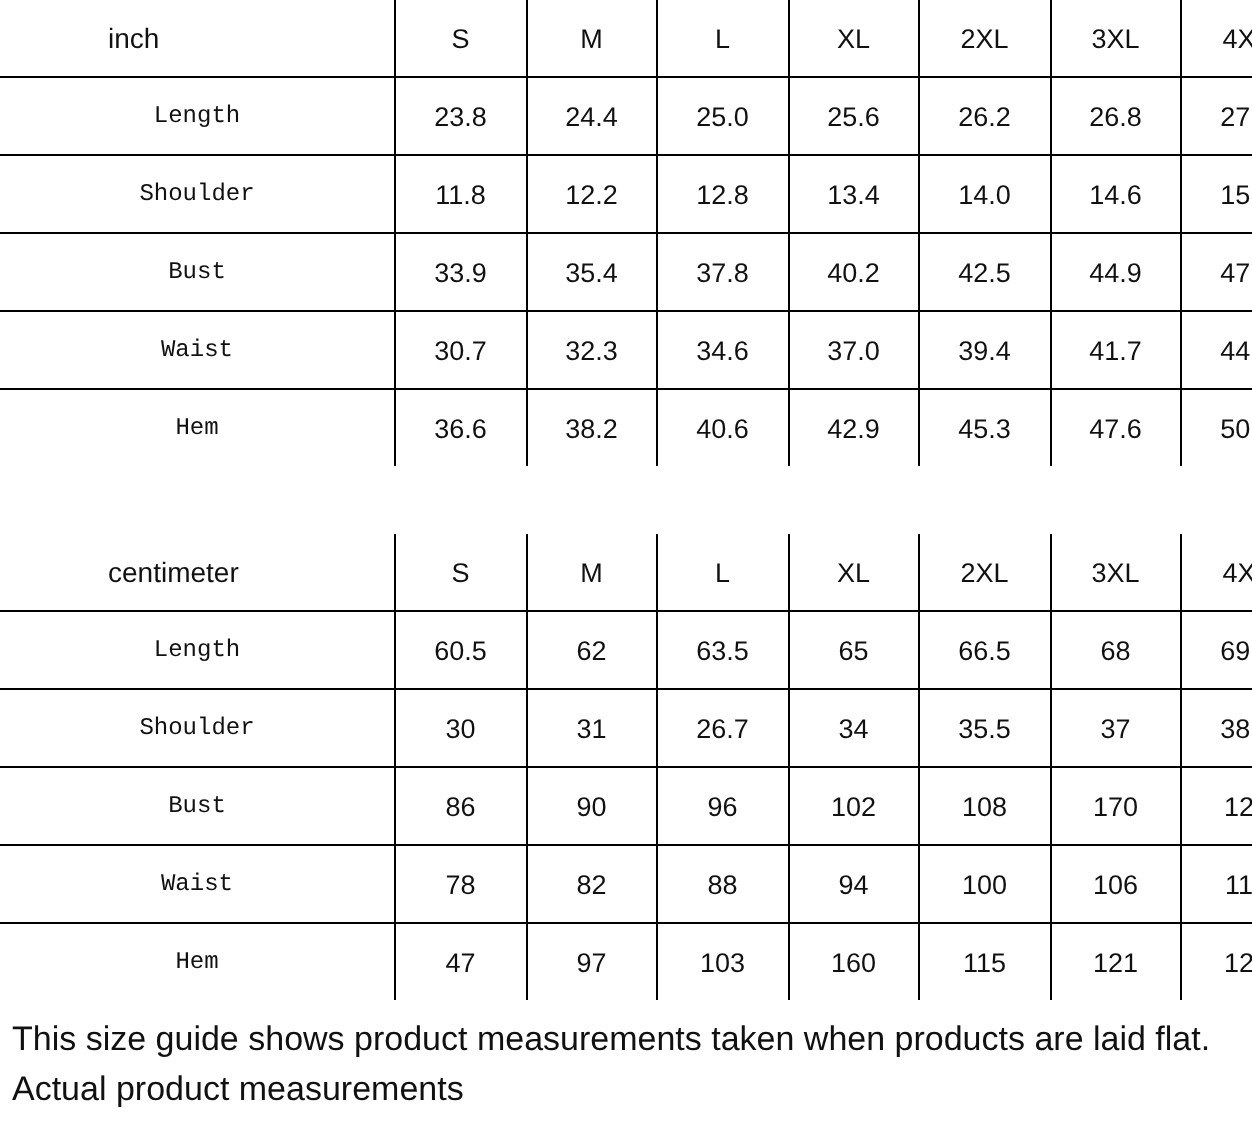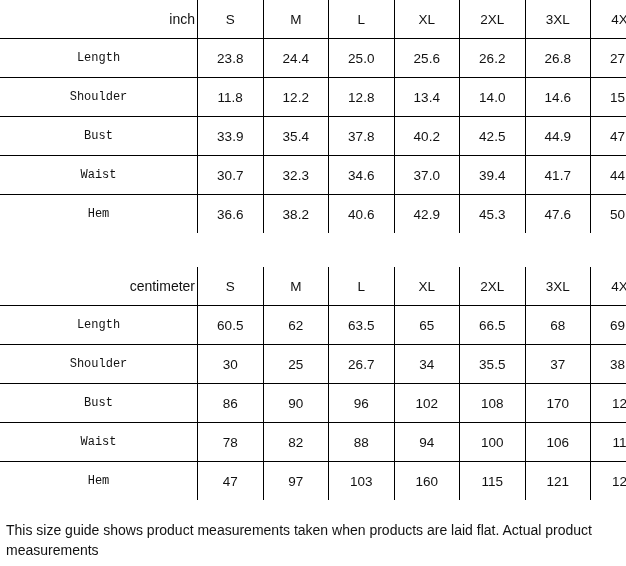--- a/index.html
+++ b/index.html
@@ -39,21 +39,21 @@
   }
   
   .size-table td.rowlabel {
     width: 141px;
     font-size: 12px;
     font-family: Liberation Mono, monospace;
   }
   .size-table td.unitcell {
     width: 141px;
     font-size: 14px;
-    text-align: right;
+    text-align: left;
     padding-left: 54px;
   }
   .size-table td.sizecol {
     width: 60.5px;
   }
   
   .size-table tr td:first-child {
     border-left: none;
   }
   .size-table tr td:last-child {
@@ -62,23 +62,23 @@
   .size-table tr:first-child td {
     border-top: none;
   }
   .size-table tr:last-child td {
     border-bottom: none;
   }
   .table-gap {
     height: 34px;
   }
   .footnote {
-    margin-top: 20px;
+    margin-top: 8px;
     padding: 0 6px;
-    font-size: 14px;
+    font-size: 17px;
     line-height: 1.45;
     color: #111111;
     text-align: center;
   }
   .footnote .line1 { display: block; text-align: left; }
   .footnote .line2 { display: block; text-align: center; }
 </style>
 </head>
 <body>
 
@@ -177,21 +177,21 @@
         <td class="sizecol">63.5</td>
         <td class="sizecol">65</td>
         <td class="sizecol">66.5</td>
         <td class="sizecol">68</td>
         <td class="sizecol">69.5</td>
 
       </tr>
       <tr>
         <td class="rowlabel">Shoulder</td>
         <td class="sizecol">30</td>
-        <td class="sizecol">25</td>
+        <td class="sizecol">31</td>
         <td class="sizecol">26.7</td>
         <td class="sizecol">34</td>
         <td class="sizecol">35.5</td>
         <td class="sizecol">37</td>
         <td class="sizecol">38.5</td>
 
       </tr>
       <tr>
         <td class="rowlabel">Bust</td>
         <td class="sizecol">86</td>

